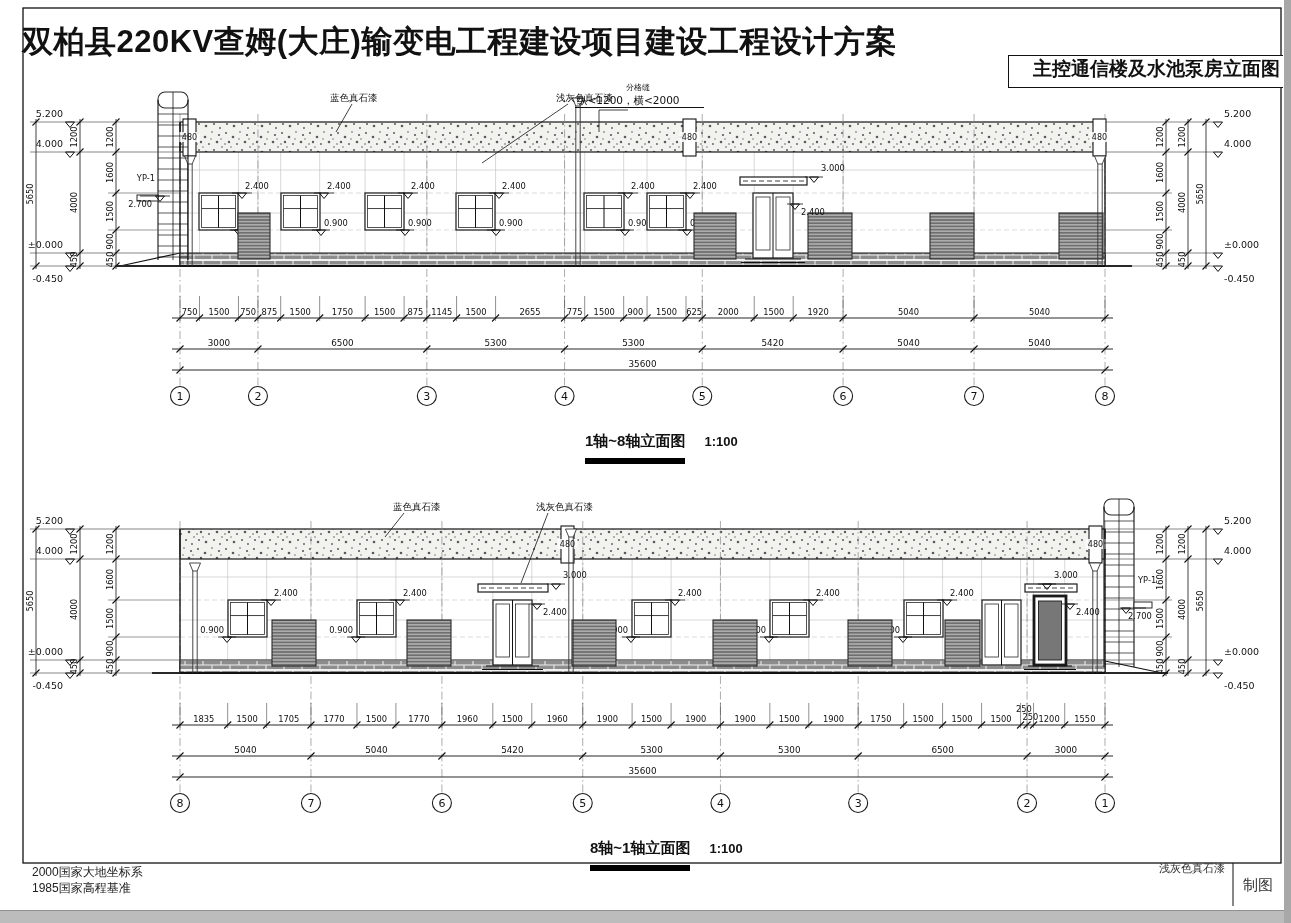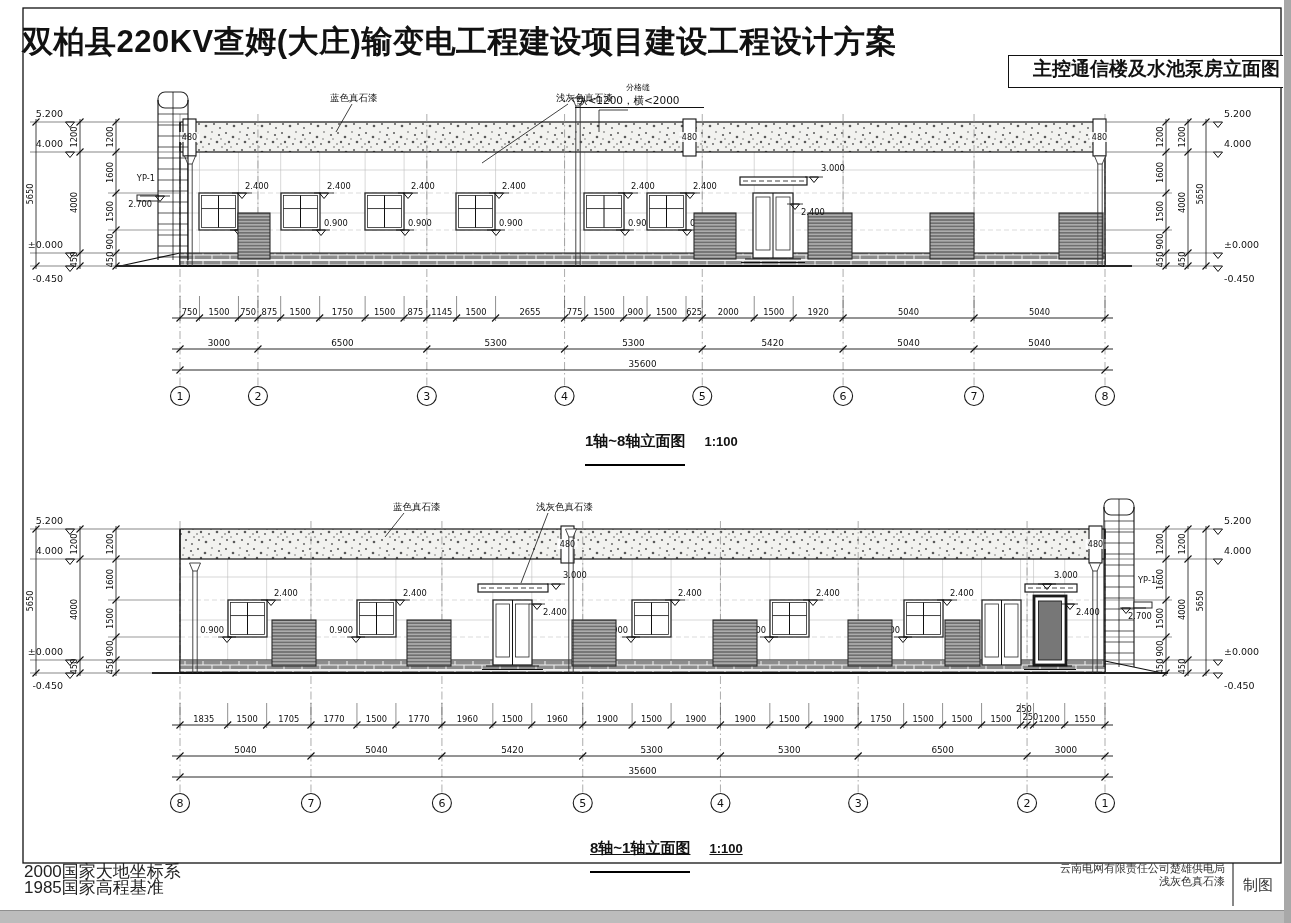--- a/index.html
+++ b/index.html
@@ -6,23 +6,23 @@
   .page{position:relative;width:1291px;height:923px;background:#c9c9c9;overflow:hidden;
         font-family:"Liberation Sans","DejaVu Sans",sans-serif;color:#111;}
   .sheet{position:absolute;left:0;top:0;width:1284px;height:910px;background:#ffffff;}
   .edge-r{position:absolute;left:1284px;top:0;width:7px;height:923px;background:#a8a8a8;}
   .edge-b{position:absolute;left:0;top:910px;width:1284px;height:13px;background:#bcbcbc;border-top:1px solid #8f8f8f;}
   svg#dwg{position:absolute;left:0;top:0;}
   .ttl{position:absolute;left:22px;top:21px;font-size:31px;font-weight:bold;letter-spacing:0.5px;white-space:nowrap;text-align:center;}
   .subttl{position:absolute;left:1008px;top:55px;width:271px;height:31px;display:flex;align-items:flex-start;justify-content:flex-end;
           font-size:19px;font-weight:bold;border-top:1.5px solid #111;border-bottom:1.5px solid #111;border-left:1.2px solid #111;padding-right:3px;background:#fff;}
   .cap{position:absolute;white-space:nowrap;}
-  .cap .nm{font-size:15px;font-weight:bold;border-bottom:2px solid #000000;padding-bottom:15px;}
+  .cap .nm{font-size:15px;font-weight:bold;border-bottom:6px solid #000000;padding-bottom:9px;}
   .cap .sc{font-size:13px;font-weight:bold;margin-left:19px;}
-  .foot-l{position:absolute;left:24px;top:864px;font-size:17px;line-height:16px;color:#222;}
+  .foot-l{position:absolute;left:32px;top:864px;font-size:12px;line-height:16px;color:#222;}
   .foot-r{position:absolute;left:820px;top:862px;width:405px;text-align:right;font-size:11px;line-height:13px;color:#333;}
   .foot-d{position:absolute;left:1243px;top:876px;font-size:15px;color:#333;}
 </style>
 </head>
 <body>
 
 <div class="page">
   <div class="sheet"></div>
 
   <svg id="dwg" width="1284" height="910">
@@ -802,29 +802,28 @@
     </svg>
 
   <div class="ttl">双柏县220KV查姆(大庄)输变电工程建设项目建设工程设计方案</div>
   <div class="subttl">
     <span>主控通信楼及水池泵房立面图</span>
   </div>
 
   <div class="cap" style="left:585px;top:432px;">
     <span class="nm">1轴~8轴立面图</span><span class="sc">1:100</span>
   </div>
-  <div class="cap" style="left:590px;top:839px;text-decoration:underline;">
+  <div class="cap" style="left:590px;top:839px;">
     <span class="nm">8轴~1轴立面图</span><span class="sc">1:100</span>
   </div>
 
   <div class="foot-l">
     <div>2000国家大地坐标系</div>
     <div>1985国家高程基准</div>
   </div>
   <div class="foot-r">
-    <div>云南电网有限责任公司楚雄供电局</div>
     <div>浅灰色真石漆</div>
   </div>
   <div class="foot-d">制图</div>
 
   <div class="edge-r"></div>
   <div class="edge-b"></div>
 </div>
 
 </body></html>

